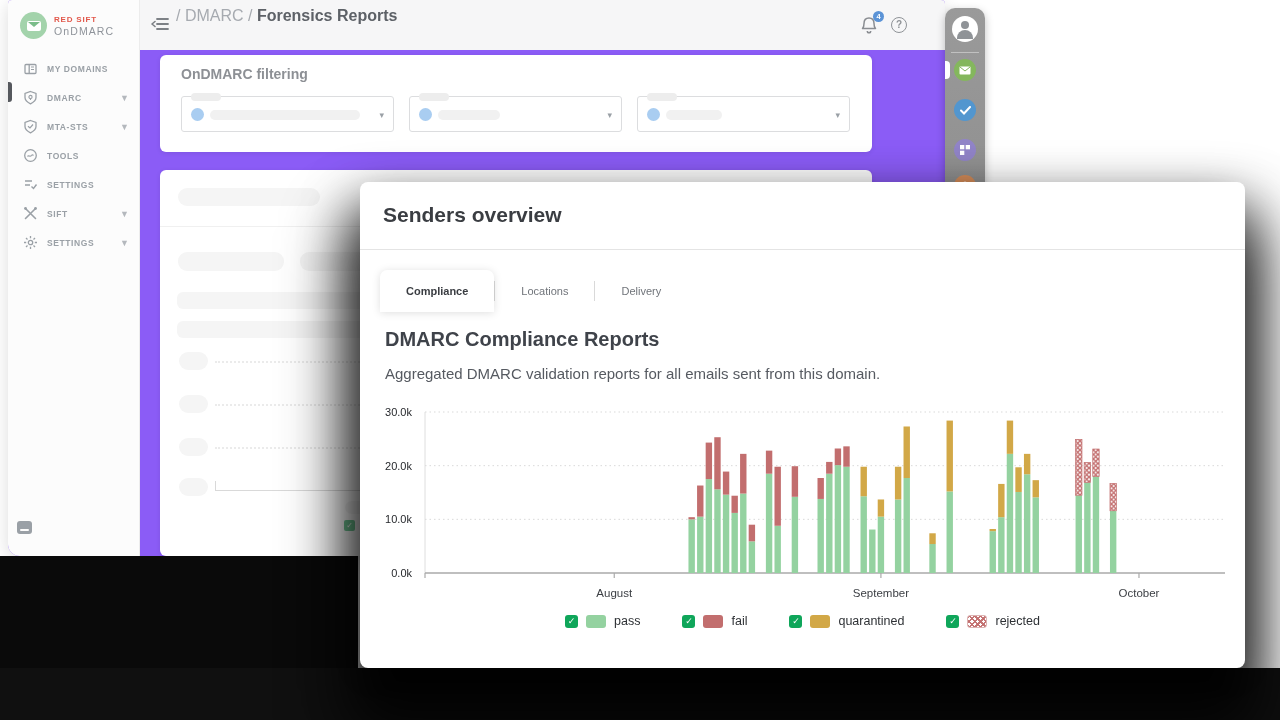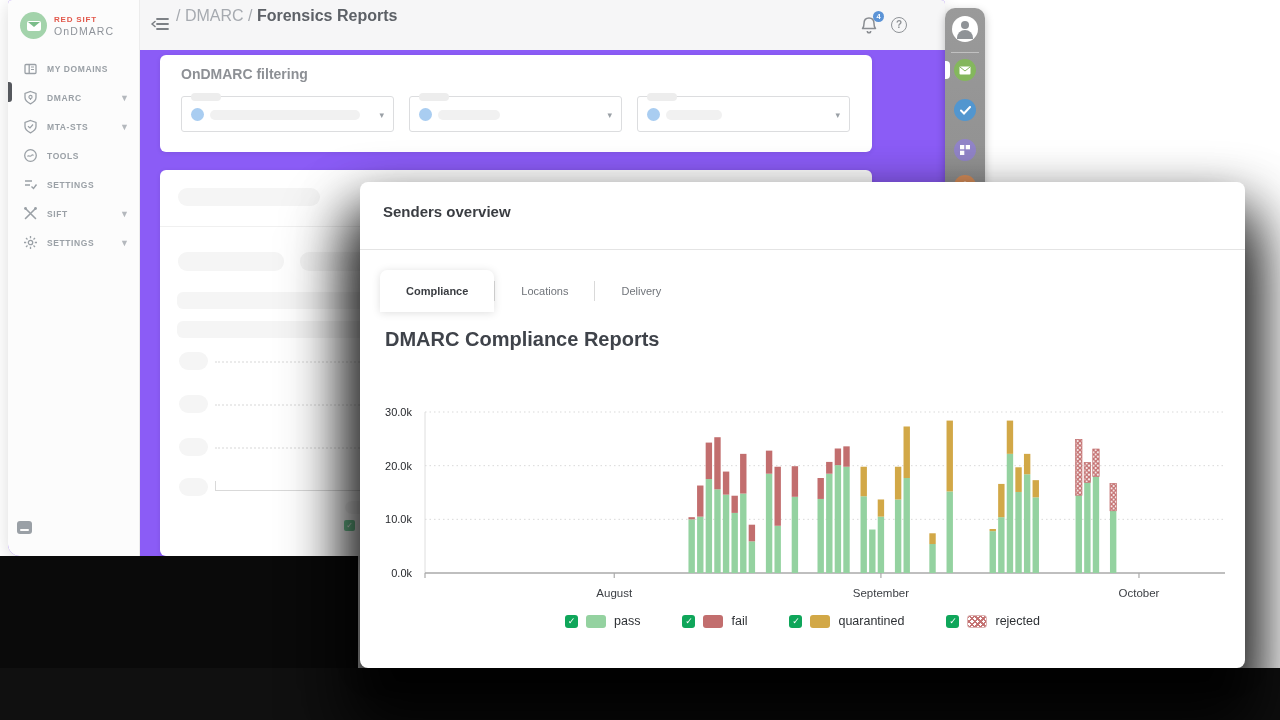--- a/index.html
+++ b/index.html
@@ -77,21 +77,21 @@
   .rail-app { position:absolute; left:9px; width:22px; height:22px; border-radius:50%; cursor:pointer;
     display:flex; align-items:center; justify-content:center; color:#fff; font-size:10px; }
 
   
   #shade-left { position:absolute; left:0; top:556px; width:358px; height:164px; background:#0a0a0a; }
   #shade-bottom { position:absolute; left:0; top:668px; width:1280px; height:52px; background:#101010; }
 
   
   #modal { position:absolute; left:360px; top:182px; width:885px; height:486px; background:#fff;
     border-radius:8px; box-shadow:0 22px 50px 4px rgba(0,0,0,.5), 0 52px 62px 14px rgba(0,0,0,.82); }
-  #modal-title { position:absolute; left:23px; top:21px; font-size:15px; font-weight:bold; color:#3a3d42; }
+  #modal-title { position:absolute; left:23px; top:21px; font-size:21px; font-weight:bold; color:#3a3d42; }
   #modal-divider { position:absolute; left:0; top:67px; width:100%; height:1px; background:#e4e4e4; }
   #tabs { position:absolute; left:20px; top:88px; height:42px; display:flex; align-items:center; }
   .tab { position:relative; padding:0 26px; height:42px; display:flex; align-items:center;
     font-size:11px; color:#6e7artifact; color:#70747a; cursor:pointer; }
   .tab.active { background:#fff; border-radius:7px 7px 0 0; color:#3a3d42; font-weight:bold;
     box-shadow:0 1px 9px rgba(0,0,0,.13); z-index:2; }
   .tab-sep { width:1px; height:20px; background:#d9d9d9; }
   #chart-heading { position:absolute; left:25px; top:146px; font-size:20px; font-weight:bold; color:#3f434a; }
   #chart-sub { position:absolute; left:25px; top:183px; font-size:15px; color:#565a61; }
   #chart-svg { position:absolute; left:0; top:214px; }
@@ -299,20 +299,21 @@
   <div id="modal-title">Senders overview</div>
   <div id="modal-divider"></div>
   <div id="tabs">
       <div class="tab active">Compliance</div>
       <div class="tab-sep"></div>
       <div class="tab">Locations</div>
       <div class="tab-sep"></div>
       <div class="tab">Delivery</div>
     </div>
   <div id="chart-heading">DMARC Compliance Reports</div>
+  <div id="chart-sub">Aggregated DMARC validation reports for all emails sent from this domain.</div>
   <svg id="chart-svg" width="885" height="210" viewBox="0 0 885 210">
       <defs>
         <pattern id="hx" width="4.5" height="4.5" patternUnits="userSpaceOnUse">
           <rect width="4.5" height="4.5" fill="#ffffff"></rect>
           <path d="M0 0L4.5 4.5M4.5 0L0 4.5" stroke="#c26e6e" stroke-width="1.4"></path>
         </pattern>
       </defs>
       <text x="52" y="181" text-anchor="end" font-size="11px" fill="#26282c">0.0k</text>
       <line x1="65" y1="123.33333333333334" x2="865" y2="123.33333333333334" stroke="#d9d9d9" stroke-width="1" stroke-dasharray="1.5 3"></line>
       <text x="52" y="127.33333333333334" text-anchor="end" font-size="11px" fill="#26282c">10.0k</text>

